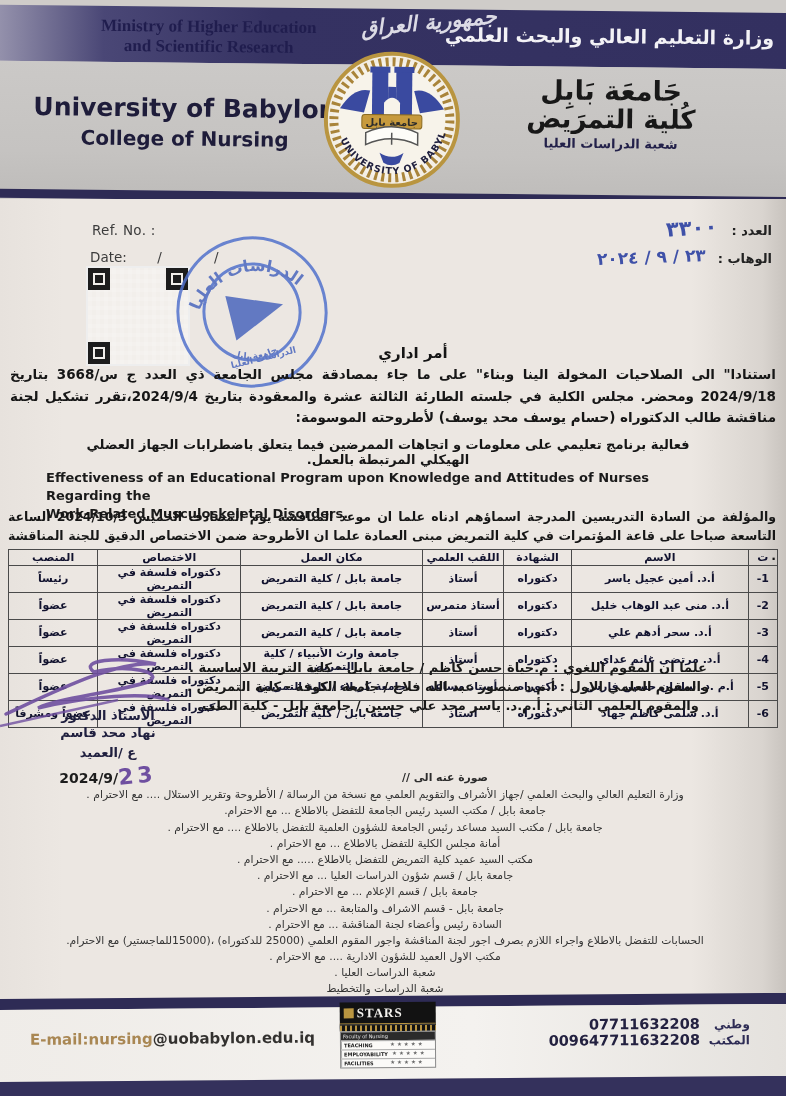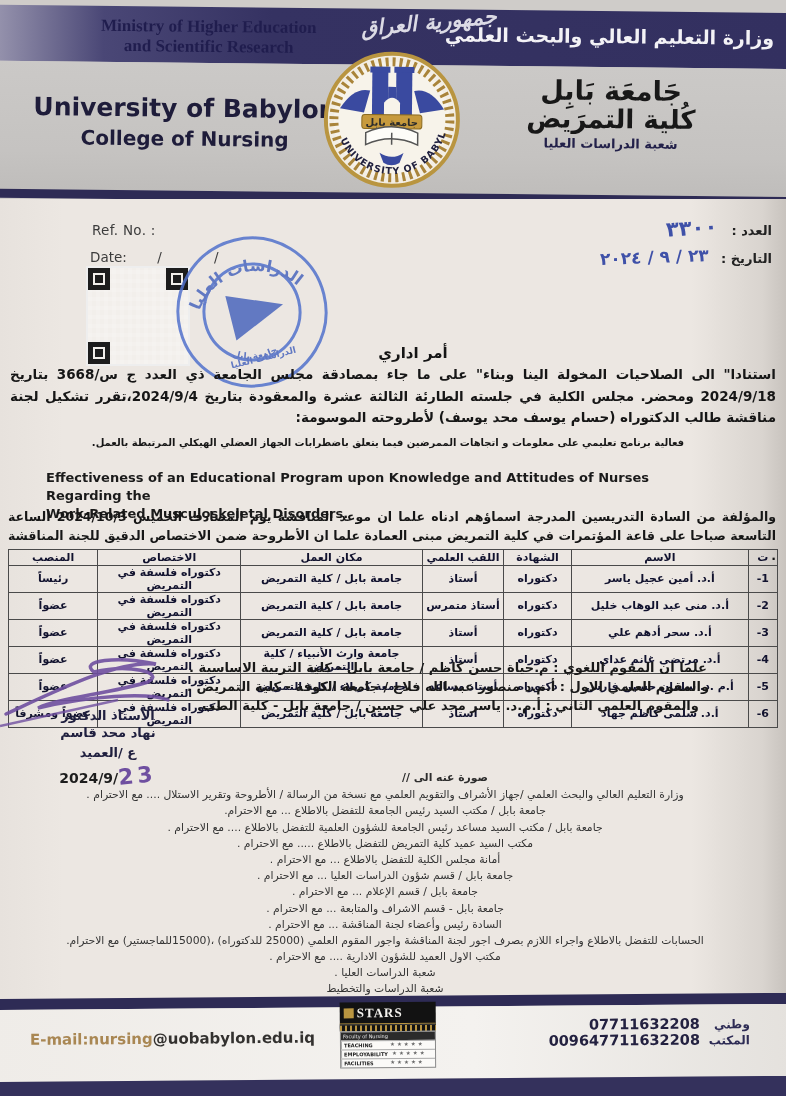--- a/index.html
+++ b/index.html
@@ -56,21 +56,21 @@
   .qr .fp.tl{top:0;left:0}.qr .fp.tr{top:0;right:0}.qr .fp.bl{bottom:0;left:0}
   
   .stamp{position:absolute;top:232px;left:172px;width:160px;height:160px;
          transform:rotate(-14deg);opacity:.85;}
   
   .order-title{position:absolute;top:344px;left:0;right:0;text-align:center;direction:rtl;
                font-size:15px;font-weight:bold;color:#151515;padding-left:40px;}
   .order-par{position:absolute;top:364px;right:10px;left:10px;direction:rtl;text-align:justify;
              font-size:13.5px;font-weight:bold;color:#161616;line-height:1.6;}
   .thesis-ar{position:absolute;top:437px;right:70px;left:60px;direction:rtl;text-align:center;
-             font-size:10px;font-weight:bold;color:#161616;}
+             font-size:13px;font-weight:bold;color:#161616;}
   .thesis-en{position:absolute;top:469px;left:46px;right:70px;font-family:"DejaVu Sans",sans-serif;
              font-size:13px;font-weight:bold;color:#1a1a1a;line-height:1.4;}
   .committee-intro{position:absolute;top:507px;right:10px;left:8px;direction:rtl;text-align:justify;
                    font-size:12.5px;font-weight:bold;color:#161616;line-height:1.55;}
   
   .ctable{position:absolute;top:549px;left:8px;right:8px;direction:rtl;}
   .ctable table{width:100%;border-collapse:collapse;font-size:11px;font-weight:bold;color:#11122e;}
   .ctable th,.ctable td{border:1px solid #4a4a4a;padding:0 3px;height:14.6px;text-align:center;}
   .ctable th{font-size:11px;}
   .ctable td.num{direction:ltr;}
@@ -194,21 +194,21 @@
   <div class="refno">Ref. No. :</div>
   <div class="dateline">
     <span>Date:</span>
     <span class="sl">/      /</span>
   </div>
   <div class="no-ar">
     <span>العدد :</span>
     <span class="hand">٣٣٠٠</span>
   </div>
   <div class="date-ar">
-    <span>التاريخ :</span>
+    <span>الوهاب :</span>
     <span class="hand">٢٣ / ٩ / ٢٠٢٤</span>
   </div>
 
   <div class="qr">
     <div class="fp tl"></div>
     <div class="fp tr"></div>
     <div class="fp bl"></div>
   </div>
 
   <div class="stamp">
@@ -336,22 +336,22 @@
     <div class="sig-date">
       <span>2024/9/</span><span class="hand">23</span>
     </div>
   </div>
 
   <div class="distribution">
     <div class="dhead">صورة عنه الى //</div>
     <div>وزارة التعليم العالي والبحث العلمي /جهاز الأشراف والتقويم العلمي مع نسخة من الرسالة / الأطروحة وتقرير الاستلال .... مع الاحترام .</div>
     <div>جامعة بابل / مكتب السيد رئيس الجامعة للتفضل بالاطلاع ... مع الاحترام.</div>
     <div>جامعة بابل / مكتب السيد مساعد رئيس الجامعة للشؤون العلمية للتفضل بالاطلاع .... مع الاحترام .</div>
+    <div>أمانة مجلس الكلية للتفضل بالاطلاع ... مع الاحترام .</div>
     <div>مكتب السيد عميد كلية التمريض للتفضل بالاطلاع ..... مع الاحترام .</div>
-    <div>أمانة مجلس الكلية للتفضل بالاطلاع ... مع الاحترام .</div>
     <div>جامعة بابل / قسم شؤون الدراسات العليا ... مع الاحترام .</div>
     <div>جامعة بابل / قسم الإعلام ... مع الاحترام .</div>
     <div>جامعة بابل - قسم الاشراف والمتابعة ... مع الاحترام .</div>
     <div>السادة رئيس وأعضاء لجنة المناقشة ... مع الاحترام .</div>
     <div>الحسابات للتفضل بالاطلاع واجراء اللازم بصرف اجور لجنة المناقشة واجور المقوم العلمي (25000 للدكتوراه) ،(15000للماجستير) مع الاحترام.</div>
     <div>مكتب الاول العميد للشؤون الادارية .... مع الاحترام .</div>
     <div>شعبة الدراسات العليا .</div>
     <div>شعبة الدراسات والتخطيط</div>
     <div>الصادرة .</div>
   </div>

